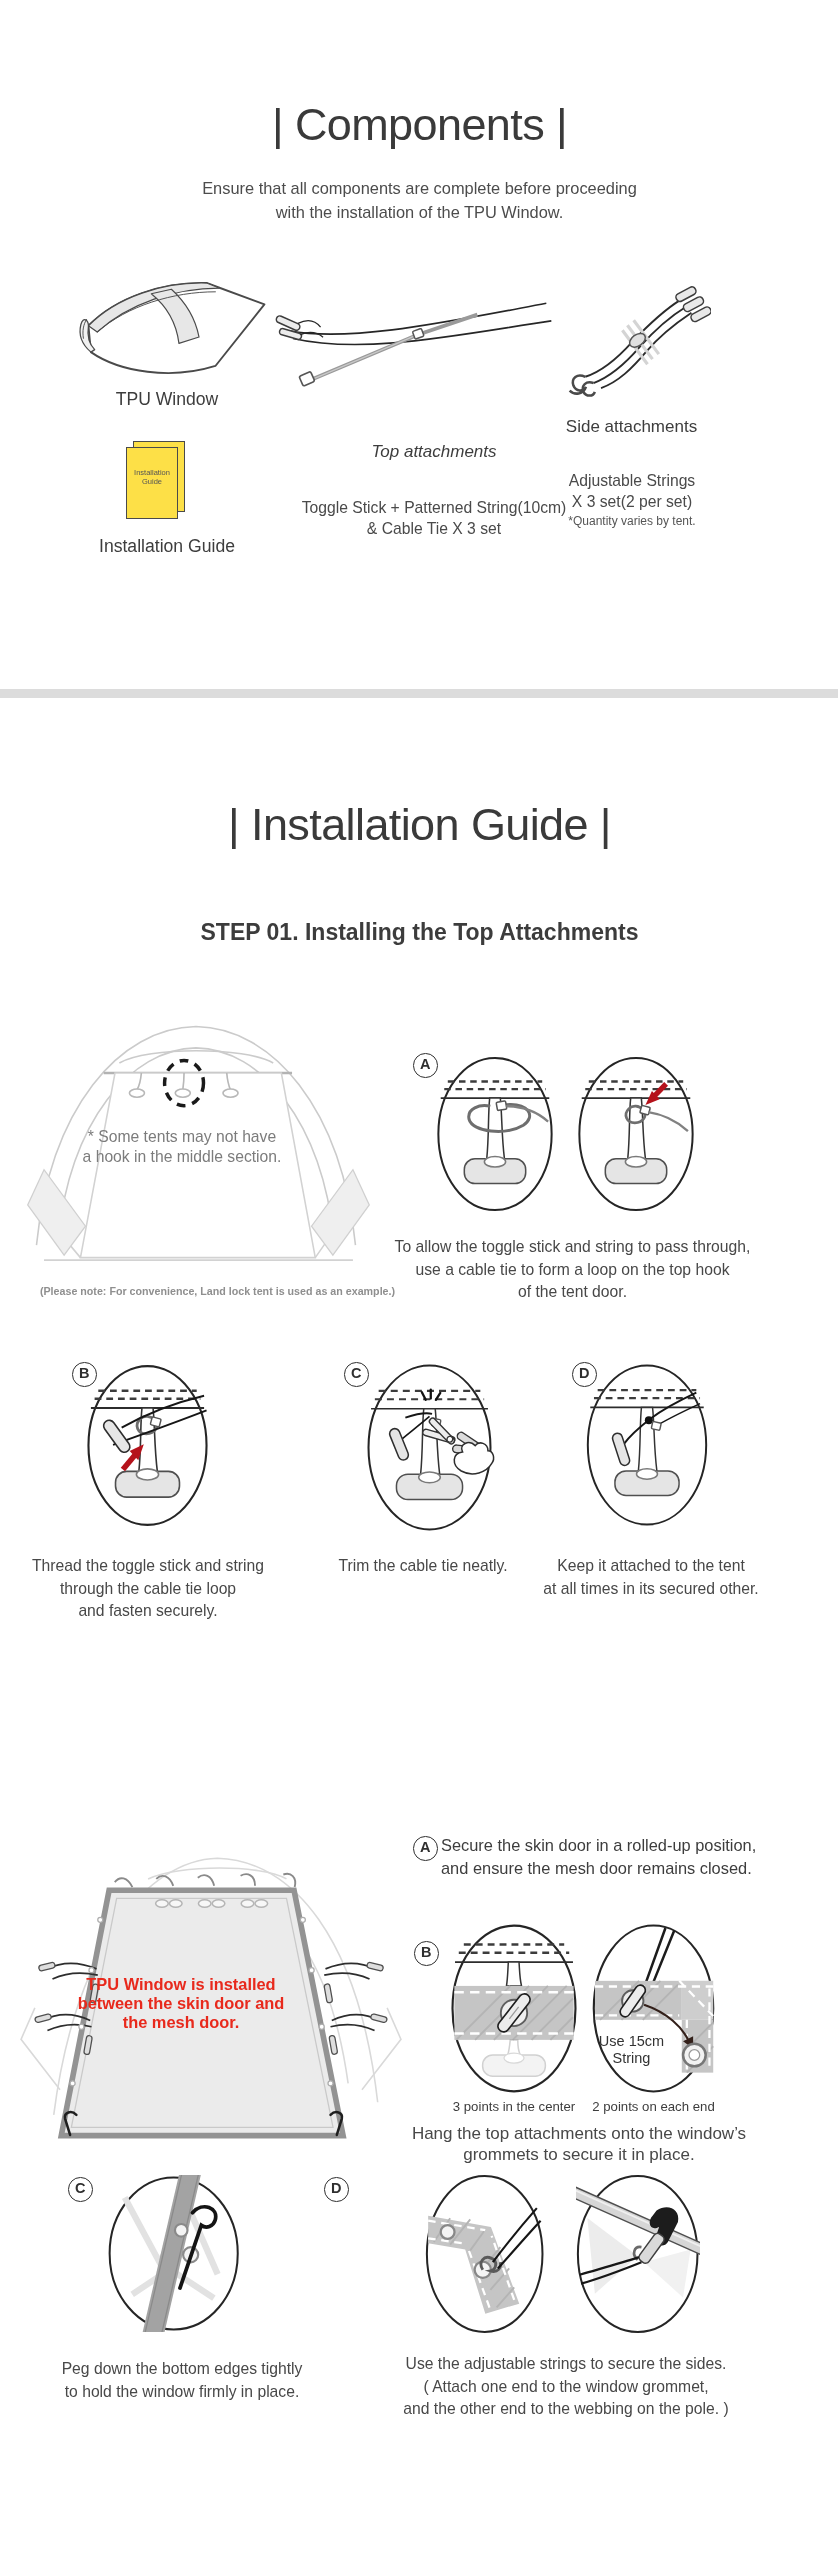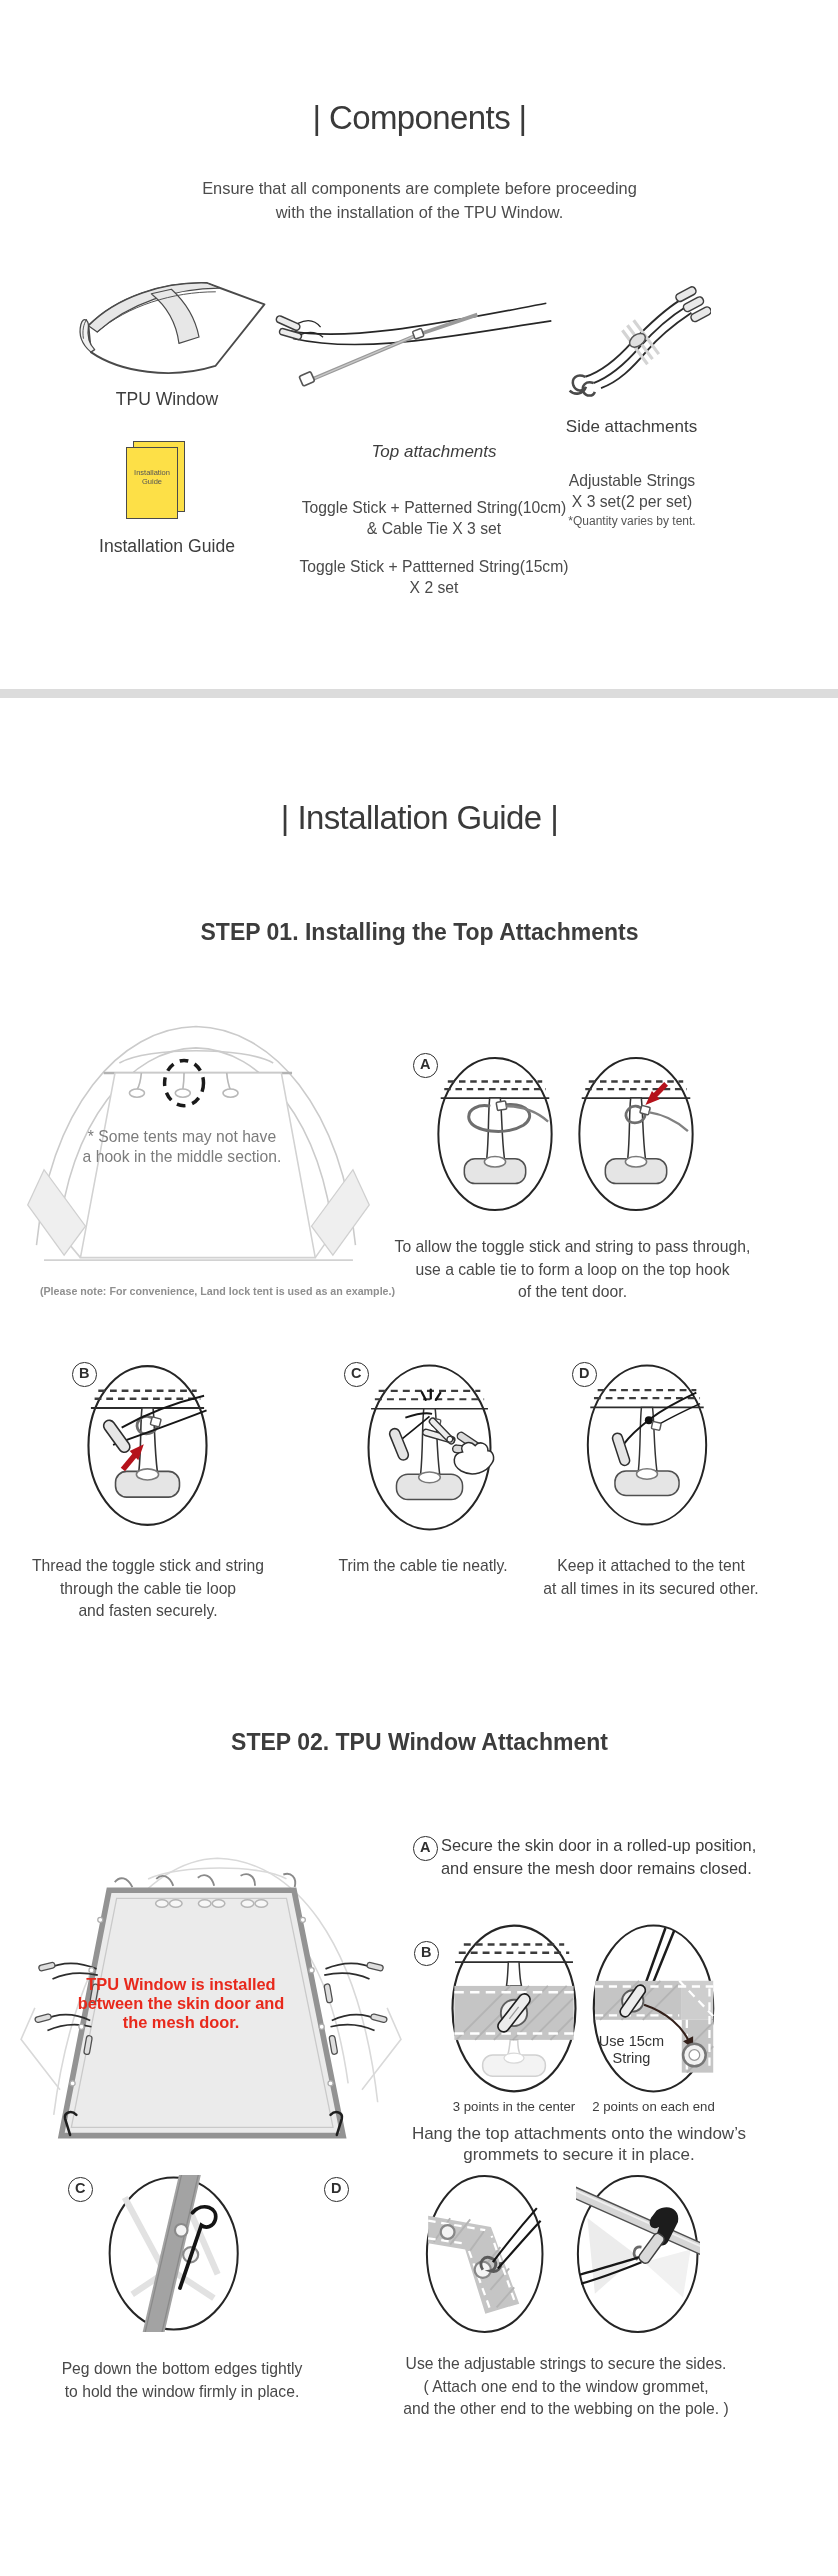--- a/index.html
+++ b/index.html
@@ -1,20 +1,20 @@
 <!DOCTYPE html>
 <html style="font-size:10px"><head>
 <meta charset="utf-8">
 <style>
   html,body{margin:0;padding:0;background:#fff;}
   .page{position:relative;width:839px;height:2576px;background:#ffffff;overflow:hidden;
         font-family:"Liberation Sans",sans-serif;color:#3f3f3f;}
   .abs{position:absolute;}
   .ctr{text-align:center;}
-  .sec-title{font-size:33px;font-weight:500;color:#3a3a3a;letter-spacing:-0.6px;}
+  .sec-title{font-size:45px;font-weight:500;color:#3a3a3a;letter-spacing:-0.6px;}
   .sub{font-size:16.4px;line-height:24px;color:#4c4c4c;}
   .lbl{font-size:17.6px;color:#3d3d3d;}
   .lbl2{font-size:17px;color:#3d3d3d;}
   .spec{font-size:15.7px;line-height:21px;color:#4a4a4a;}
   .note{font-size:12px;color:#555;}
   .step-h{font-size:23px;font-weight:600;color:#3c3c3c;}
   .cap{font-size:15.7px;line-height:22.6px;color:#484848;}
   .cap2{font-size:17px;line-height:21px;color:#484848;}
   .tentnote{font-size:15.7px;line-height:19.5px;color:#7c7c7c;}
   .tentcap{font-size:10.7px;color:#8f8f8f;}
@@ -63,24 +63,20 @@
     <path d="M60 158 L235 84 L330 52" fill="none" stroke="#9a9a9a" stroke-width="6"></path>
     <path d="M60 158 L235 84" fill="none" stroke="#c9c9c9" stroke-width="2"></path>
     <rect x="48" y="146" width="20" height="17" rx="3" transform="rotate(-24 58 154)" fill="#fff" stroke="#555" stroke-width="2.6"></rect>
     <rect x="228" y="76" width="15" height="13" rx="2" transform="rotate(-20 236 82)" fill="#fff" stroke="#555" stroke-width="2.4"></rect>
   </svg>
   <div class="abs ctr lbl2" style="left:302px;top:442px;width:264px;font-style:italic;">Top attachments</div>
   <div class="abs ctr spec" style="left:264px;top:497px;width:340px;">
     <div>Toggle Stick + Patterned String(10cm)</div>
     <div>&amp; Cable Tie X 3 set</div>
   </div>
-  <div class="abs ctr spec" style="left:264px;top:556px;width:340px;">
-    <div>Toggle Stick + Pattterned String(15cm)</div>
-    <div>X 2 set</div>
-  </div>
 
   <svg class="abs" style="left:557px;top:265px;" width="154" height="135" viewBox="0 0 245 215">
     <g fill="none" stroke="#2b2b2b" stroke-width="3">
       <path d="M45 178 C70 170 95 150 120 122 C145 96 170 72 196 56"></path>
       <path d="M58 188 C85 178 108 158 132 130 C155 104 180 82 206 66"></path>
       <path d="M70 196 C98 186 120 164 142 138 C164 112 190 92 214 76"></path>
     </g>
     <g fill="#e8e8e8" stroke="#3d3d3d" stroke-width="2.4">
       <rect x="188" y="40" width="34" height="13" rx="6" transform="rotate(-28 205 46)"></rect>
       <rect x="200" y="56" width="34" height="13" rx="6" transform="rotate(-28 217 62)"></rect>
@@ -254,21 +250,20 @@
     <rect x="108" y="96" width="14" height="12" rx="2" fill="#fff" stroke="#555" stroke-width="2.4" transform="rotate(12 115 102)"></rect>
     <g transform="translate(58 140) rotate(-18)">
       <rect x="-8" y="-27" width="16" height="54" rx="8" fill="#e6e6e6" stroke="#2e2e2e" stroke-width="2.4"></rect>
     </g>
   </svg>
   <div class="abs ctr cap" style="left:525px;top:1555px;width:252px;">
     <div>Keep it attached to the tent</div>
     <div>at all times in its secured other.</div>
   </div>
 
-  <div class="abs ctr step-h" style="left:0;top:1729px;width:839px;">STEP 02. TPU Window Attachment</div>
 
   <svg class="abs" style="left:15.7px;top:1819px;" width="390" height="340" viewBox="0 0 620 540">
     <g fill="none" stroke="#d9d9d9" stroke-width="2.5">
       <path d="M60 470 C95 200 210 65 320 62 C440 65 545 190 575 450"></path>
       <path d="M120 430 C150 230 230 120 325 118 C420 120 500 220 528 420"></path>
       <path d="M210 95 C260 72 390 72 430 95"></path>
       <path d="M30 300 L8 350 L70 430 M590 300 L612 350 L550 430"></path>
     </g>
     <path d="M148 113 L442 113 L520 503 L72 503 Z" fill="#ebebeb" stroke="#939393" stroke-width="9"></path>
     <path d="M160 126 L430 126 L504 490 L88 490 Z" fill="none" stroke="#c9c9c9" stroke-width="2"></path>

